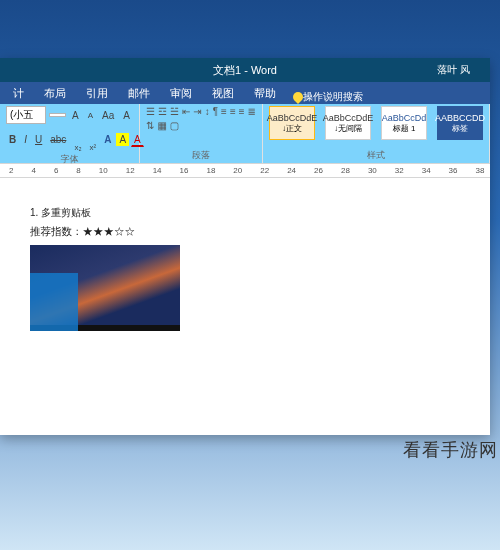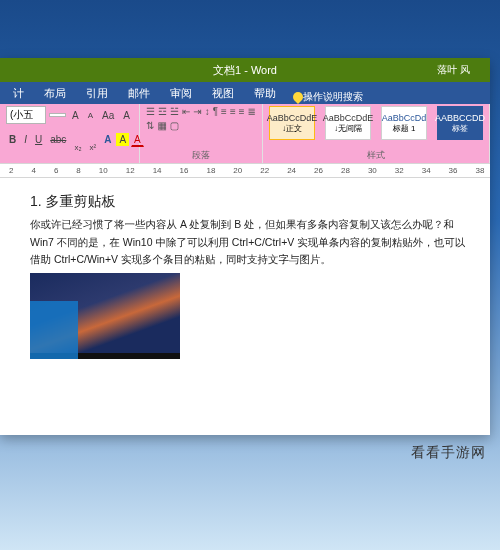--- a/index.html
+++ b/index.html
@@ -1,24 +1,24 @@
 <!DOCTYPE html>
 <html><head>
 <meta charset="utf-8">
 <style>
   * { box-sizing: border-box; margin: 0; padding: 0; }
   body { width: 500px; height: 550px; font-family: "Microsoft YaHei", sans-serif; background: linear-gradient(180deg,#1a4a8a 0%,#2a6ab5 40%,#cfe5f5 100%); position: relative; overflow: hidden; }
   .window { position: absolute; top: 58px; left: 0; right: 10px; bottom: 115px; background: #fff; box-shadow: 0 4px 12px rgba(0,0,0,.3); display: flex; flex-direction: column; }
-  .titlebar { height: 24px; background: #4d7c0f; color: #fff; font-size: 11px; display: flex; align-items: center; justify-content: center; position: relative; text-align: right; }
+  .titlebar { height: 24px; background: #0c4a6e; color: #fff; font-size: 11px; display: flex; align-items: center; justify-content: center; position: relative; text-align: right; }
   .titlebar .right { position: absolute; right: 20px; font-size: 10px; }
   .tabs { height: 22px; background: #2b579a; display: flex; align-items: flex-end; padding-left: 4px; gap: 2px; }
   .tab { color: #fff; font-size: 11px; padding: 3px 9px 3px; cursor: pointer; }
   .tell-me { color: #fff; font-size: 10px; display: flex; align-items: center; margin-left: 6px; }
   .bulb { width: 10px; height: 10px; background: #ffd83b; border-radius: 50% 50% 50% 0; transform: rotate(-45deg); }
-  .ribbon { height: 60px; background: #f9a8d4; border-bottom: 1px solid #d6d6d6; display: flex; font-size: 10px; }
+  .ribbon { height: 60px; background: #7dd3fc; border-bottom: 1px solid #d6d6d6; display: flex; font-size: 10px; }
   .group { border-right: 1px solid #e1e1e1; padding: 2px 6px 1px; display: flex; flex-direction: column; justify-content: space-between; }
   .group-label { text-align: center; color: #666; font-size: 9px; }
   .font-row1 { display: flex; align-items: center; gap: 3px; }
   .fontname { border: 1px solid #b5b5b5; background: #fff; padding: 1px 3px; font-size: 10px; width: 42px; }
   .fontsize { border: 1px solid #b5b5b5; background: #fff; padding: 1px 2px; font-size: 10px; width: 18px; }
   .btn-sm { border: 1px solid transparent; padding: 0 2px; font-size: 10px; cursor: pointer; color: #444; }
   .font-row2 { display: flex; align-items: center; gap: 2px; margin-top: 2px; }
   .bold { font-weight: bold; }
   .italic { font-style: italic; }
   .underline { text-decoration: underline; }
@@ -26,27 +26,27 @@
   .sub { font-size: 8px; margin-top: 16px; }
   .styles-row { display: flex; gap: 10px; justify-content: flex-end; }
   .style-box { border: 1px solid #cfcfcf; background: #fff; width: 46px; height: 34px; display: flex; flex-direction: column; align-items: center; justify-content: center; font-size: 8px; cursor: pointer; }
   .style-box.sel { border-color: #fdb913; background: #fdecc8; }
   .style-box.blue-sel { background: #2b579a; color: #fff; border-color: #2b579a; }
   .style-prev { font-size: 9px; color: #333; }
   .style-box.blue-sel .style-prev { color: #fff; }
   .ruler { height: 14px; background: #fff; border-bottom: 1px solid #d6d6d6; font-size: 8px; color: #555; display: flex; align-items: center; overflow: hidden; }
   .ruler span { margin: 0 9px; }
   .doc { flex: 1; background: #fff; padding: 12px 18px 8px 30px; font-size: 10.5px; color: #222; line-height: 1.7; overflow: hidden; }
-  .doc h5 { font-size: 14px; font-weight: normal; margin-bottom: 2px; }
+  .doc h5 { font-size: 10px; font-weight: normal; margin-bottom: 2px; margin-top: 14px; }
   .doc .rating { margin-bottom: 3px; }
   .doc p { margin-bottom: 4px; }
   .screenshot { width: 150px; height: 86px; background: linear-gradient(160deg,#1a2b5e 0%,#2d3a6e 38%,#c8683a 55%,#1a2b5e 70%); position: relative; margin-top: 4px; margin-left: 0; }
   .screenshot::after { content:''; position:absolute; left:0; bottom:0; width:48px; height:58px; background: rgba(20,120,200,.85); }
   .screenshot::before { content:''; position:absolute; left:0; bottom:0; width:150px; height:6px; background:#111; }
-  .watermark { position: absolute; right: 14px; bottom: 88px; font-size: 14px; color: #333; font-weight: 500; letter-spacing: 1px; }
+  .watermark { position: absolute; right: 2px; bottom: 88px; font-size: 18px; color: #333; font-weight: 500; letter-spacing: 1px; }
 </style>
 </head>
 <body>
 
 <div class="window">
 
   <div class="titlebar">
     <span>文档1 - Word</span>
     <span class="right">落叶 风</span>
   </div>
@@ -81,20 +81,21 @@
           <span class="btn-sm italic">I</span>
           <span class="btn-sm underline">U</span>
           <span class="btn-sm strike">abc</span>
           <span class="btn-sm sub">x₂</span>
           <span class="btn-sm sub">x²</span>
           <span class="btn-sm" style="color:#2b579a;font-weight:bold">A</span>
           <span class="btn-sm" style="background:#ffff00">A</span>
           <span class="btn-sm" style="color:#c00;border-bottom:2px solid #c00">A</span>
         </div>
       </div>
+      <div class="group-label">字体</div>
     </div>
 
     <div class="group" style="min-width:110px">
       <div style="display:flex;flex-wrap:wrap;gap:3px;font-size:10px;color:#555">
         <span>☰</span>
         <span>☲</span>
         <span>☱</span>
         <span>⇤</span>
         <span>⇥</span>
         <span>↕</span>
@@ -150,19 +151,21 @@
       <span>28</span>
       <span>30</span>
       <span>32</span>
       <span>34</span>
       <span>36</span>
       <span>38</span>
   </div>
 
   <div class="doc">
     <h5>1. 多重剪贴板</h5>
-    <p>你或许已经习惯了将一些内容从 A 处复制到 B 处，但如果有多条内容复制又该怎么办呢？和 Win7 不同的是，在 Win10 中除了可以利用 Ctrl+C/Ctrl+V 实现单条内容的复制粘贴外，也可以借助 Ctrl+C/Win+V 实现多个条目的粘贴，同时支持文字与图片。</p>
+    <div class="rating">
+      <span>推荐指数：</span><span>★★★☆☆</span>
+    </div>
     <div class="screenshot"></div>
   </div>
 
 </div>
 
 <div class="watermark">看看手游网</div>
 
 </body></html>

